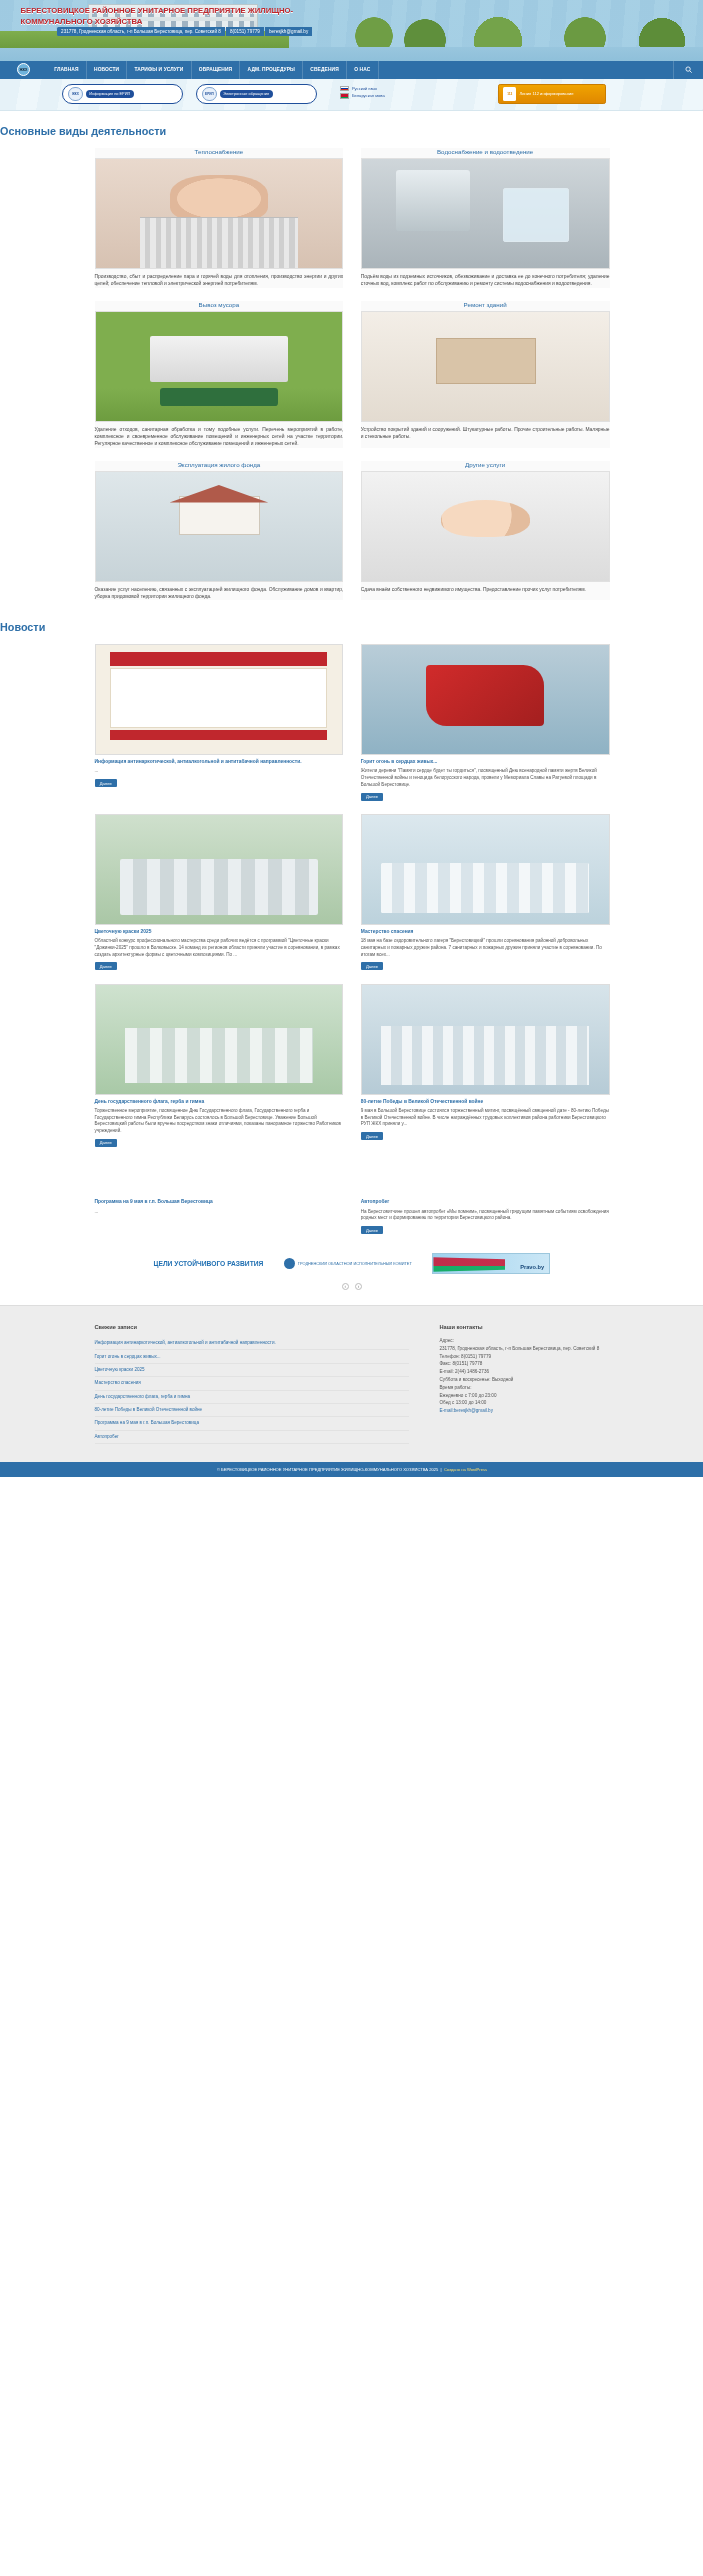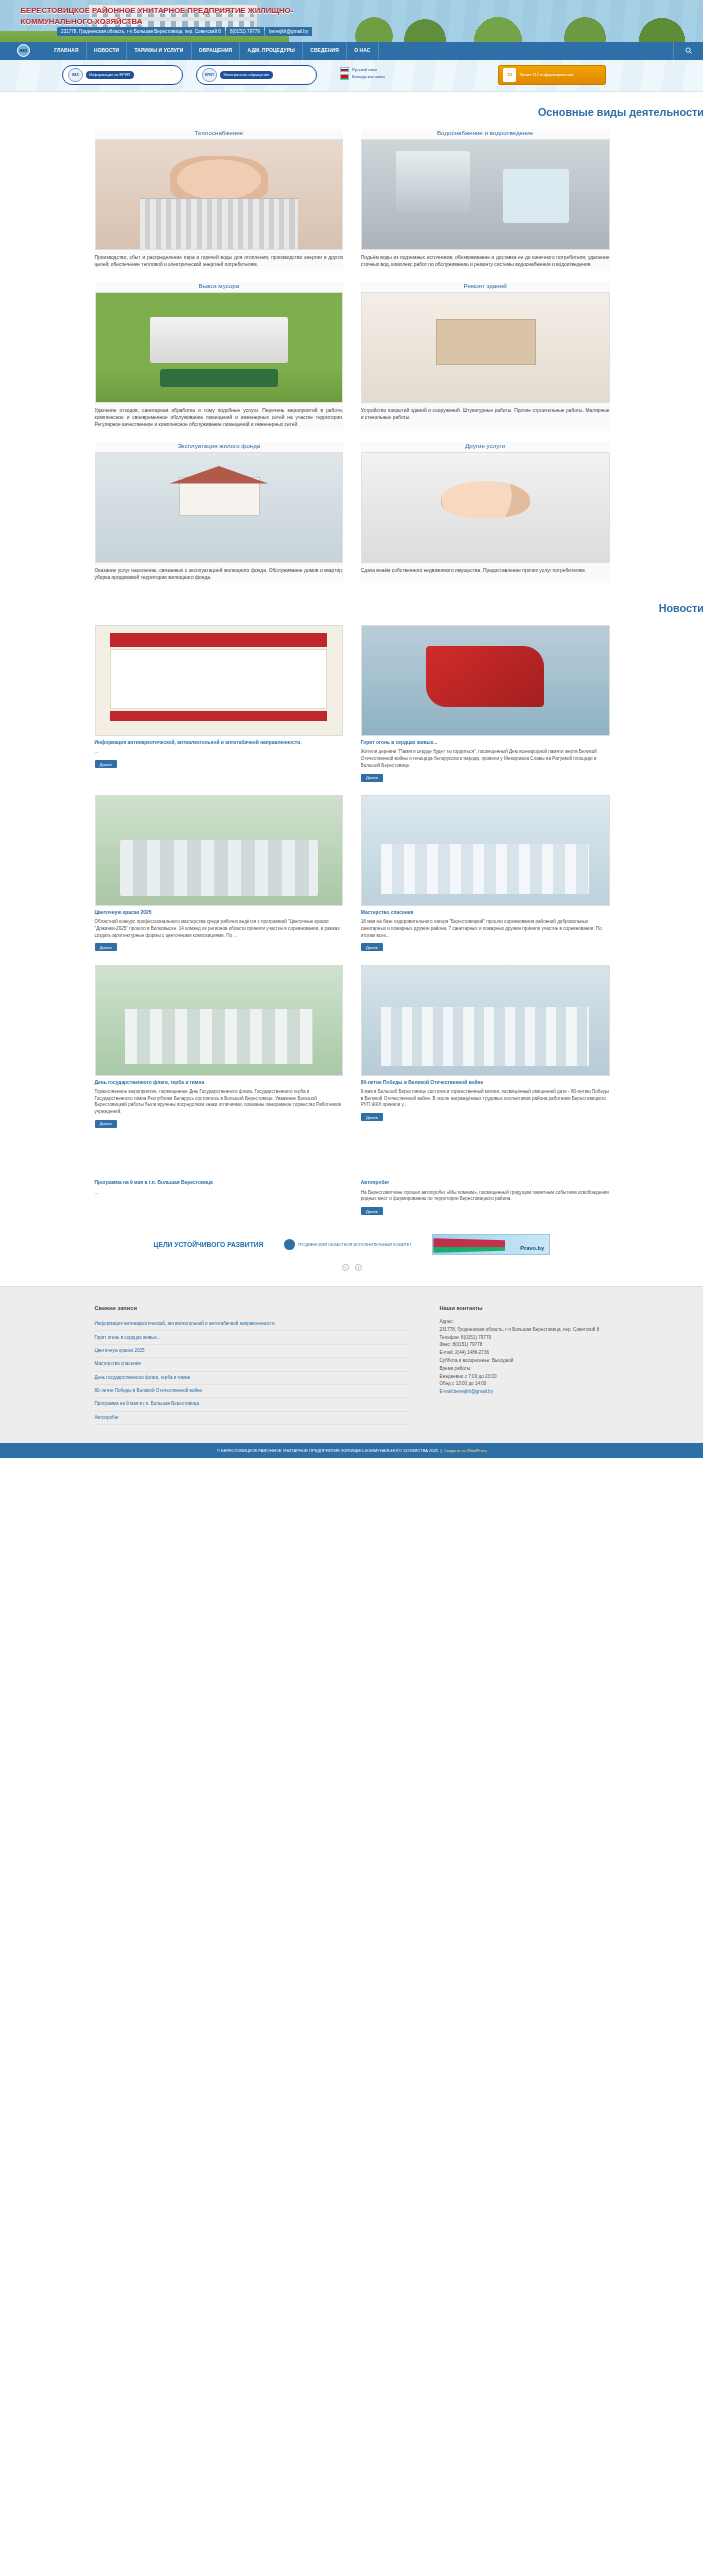--- a/index.html
+++ b/index.html
@@ -9,21 +9,21 @@
     width: 704px;
     font-family: "Liberation Sans", sans-serif;
     background: #ffffff;
     color: #333;
     font-size: 6.7px;
   }
   .page { width: 704px; position: relative; }
 
   
   .header-top {
-    height: 42px;
+    height: 61px;
     background: linear-gradient(180deg,#bfe0ef 0%, #a8cfe4 40%, #8fc0da 100%);
     position: relative;
     overflow: hidden;
   }
   .header-photo {
     position:absolute; left:0; top:0; width:704px; height:47px;
     background:
       linear-gradient(180deg, rgba(160,205,228,.25), rgba(160,205,228,.45)),
       repeating-linear-gradient(95deg, #9fc9e0 0 14.4px, #a9d1e5 14.4px 29px);
   }
@@ -131,21 +131,21 @@
     position:absolute; right:98px; top:5.2px; width:108px; height:20.6px;
     background:linear-gradient(180deg,#f0a400,#e08800); border:0.5px solid #c97c00;
     border-radius:2.1px; color:#fff; font-size:4.1px; display:flex; align-items:center; gap:3.1px;
     padding:0 4.1px; cursor:pointer;
   }
   .bn3 .sq{width:13.4px;height:13.4px;background:#fff;border-radius:1.5px;color:#e08800;font-size:3.1px;
     display:flex;align-items:center;justify-content:center;text-align:center;font-weight:bold;}
 
   
   .section-title {
-    text-align:right; color:#2e6fa8; font-size:10.8px; font-weight:bold;
+    text-align:left; color:#2e6fa8; font-size:10.8px; font-weight:bold;
     margin:14.4px 0 11.3px;
   }
   .section-title.news { color:#2e6fa8; }
 
   
   .activities {
     width:515px; margin:0 auto 20.6px; display:grid; grid-template-columns:repeat(2,1fr);
     gap:13.4px 17.5px;
   }
   .act-card { background:#fafafa; }

